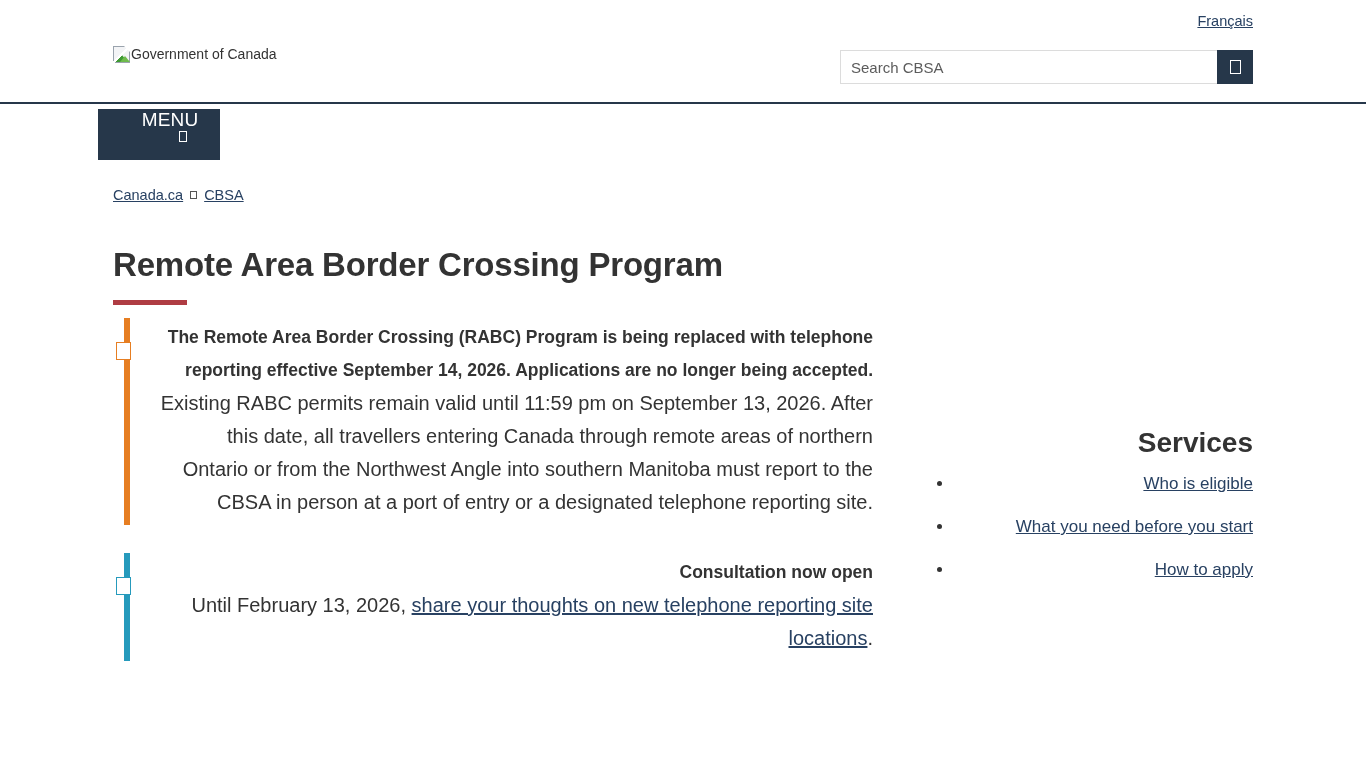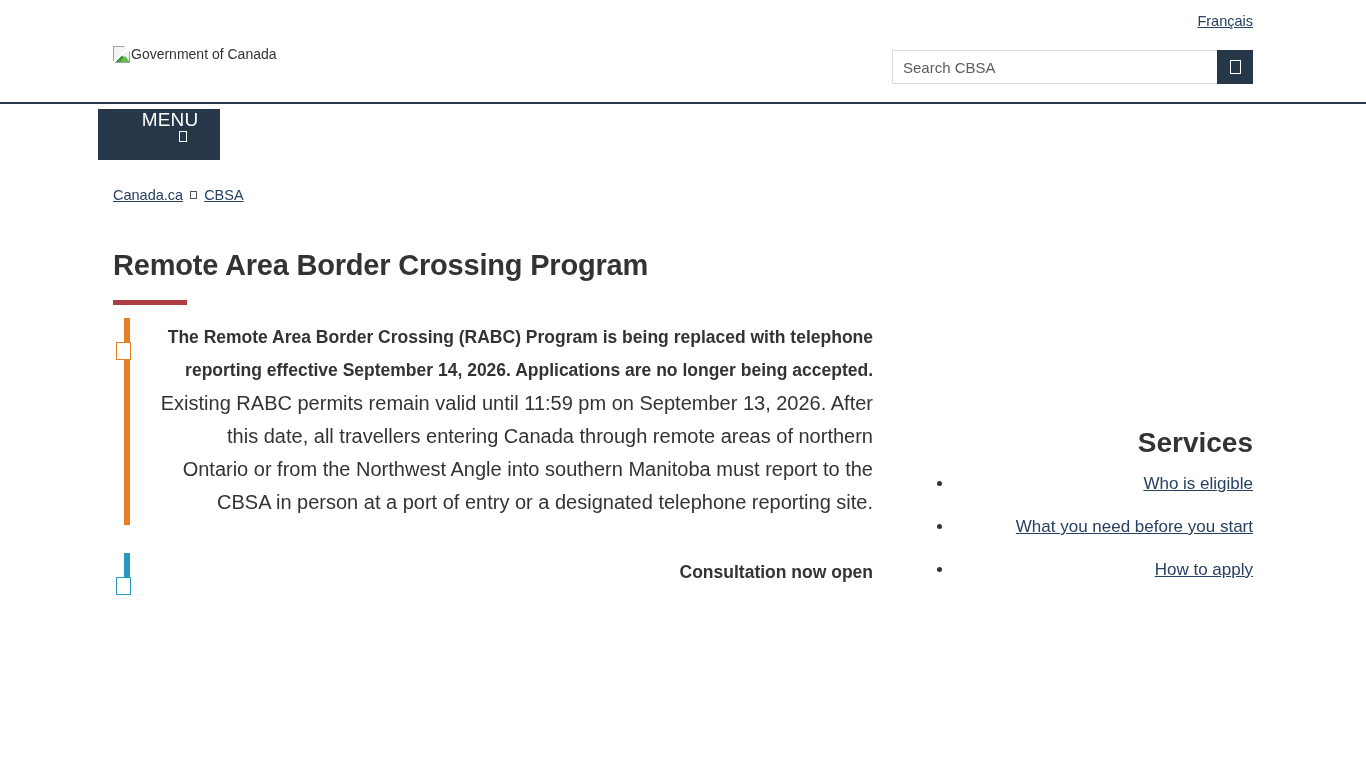--- a/index.html
+++ b/index.html
@@ -106,21 +106,21 @@
     background:
       linear-gradient(135deg, transparent 46%, #ffffff 46%, #ffffff 54%, transparent 54%);
   }
 
   
   .search-wrap {
     position: absolute;
     right: 113px;
     top: 50px;
     display: flex;
-    width: 361px;
+    width: 413px;
     height: 34px;
   }
   .search-input {
     flex: 1 1 auto;
     height: 34px;
     border: 1px solid #dcdcdc;
     border-right: none;
     background: #fff;
     font-family: "Liberation Sans", sans-serif;
     font-size: 15px;
@@ -199,21 +199,21 @@
   
   .main {
     position: absolute;
     left: 113px;
     top: 245px;
     width: 1140px;
   }
 
   .page-title {
     margin: 0;
-    font-size: 29px;
+    font-size: 33px;
     line-height: 40px;
     font-weight: bold;
     color: #333333;
     letter-spacing: -0.2px;
   }
   .title-rule {
     width: 74px;
     height: 5px;
     background: #af3c43;
     margin-top: 15px;
@@ -347,20 +347,21 @@
         <span class="bar"></span>
         <span class="glyph"></span>
         <p class="alert-title">The Remote Area Border Crossing (RABC) Program is being replaced with telephone reporting effective September 14, 2026. Applications are no longer being accepted.</p>
         <p class="alert-body">Existing RABC permits remain valid until 11:59 pm on September 13, 2026. After this date, all travellers entering Canada through remote areas of northern Ontario or from the Northwest Angle into southern Manitoba must report to the CBSA in person at a port of entry or a designated telephone reporting site.</p>
       </section>
 
       <section class="alert alert-info">
         <span class="bar"></span>
         <span class="glyph"></span>
         <p class="alert-title">Consultation now open</p>
+        <p class="alert-body"><span>Until February 13, 2026, </span><a href="#">share your thoughts on new telephone reporting site locations</a><span>.</span></p>
       </section>
 
     </div>
 
     <aside class="col-right">
       <h2 class="services-title">Services</h2>
       <ul class="services-list">
         <li>
           <a href="#">Who is eligible</a>
         </li>

